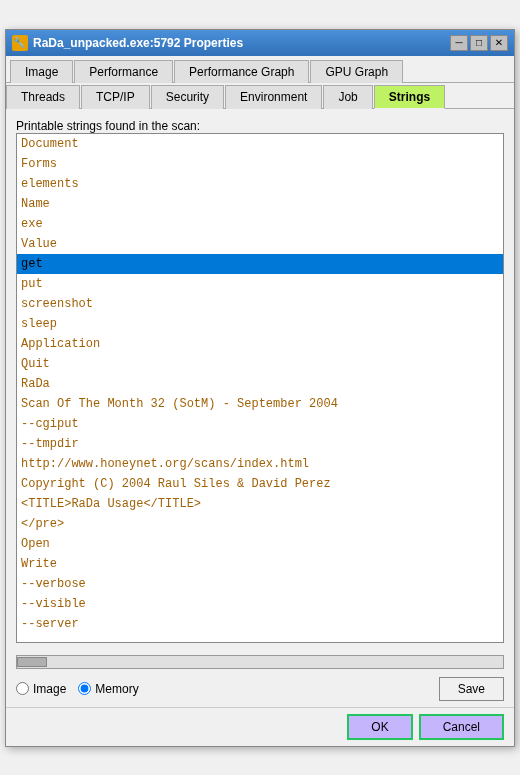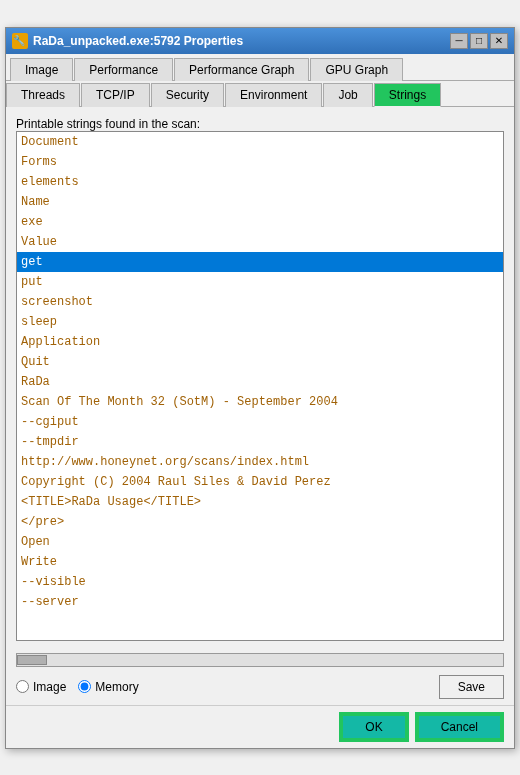--- a/index.html
+++ b/index.html
@@ -86,24 +86,24 @@
       border-bottom: none;
       background: #e0e0e0;
       cursor: pointer;
       font-size: 12px;
       margin-right: 1px;
       margin-bottom: -1px;
       color: #000;
     }
 
     .tab.active {
-      background: #22c55e;
+      background: #bef264;
       border-bottom: 1px solid #f0f0f0;
       z-index: 1;
-      font-weight: normal;
+      font-weight: bold;
     }
 
     .tabs-row-1 {
       padding-top: 4px;
       padding-left: 4px;
     }
 
     .tabs-row-2 {
       padding-top: 2px;
     }
@@ -136,21 +136,21 @@
     }
 
     .strings-list li {
       padding: 1px 4px;
       color: #a16207;
       line-height: 1.5;
     }
 
     .strings-list li.selected {
       background: #0078d7;
-      color: #ffffff;
+      color: #000000;
     }
 
     .scrollbar-row {
       background: #f0f0f0;
       padding: 2px 10px;
       display: flex;
       align-items: center;
     }
 
     .h-scrollbar {
@@ -212,22 +212,22 @@
       display: flex;
       align-items: center;
       justify-content: flex-end;
       gap: 6px;
       border-top: 1px solid #ccc;
       background: #f0f0f0;
     }
 
     .footer-btn {
       padding: 4px 22px;
-      background: #14b8a6;
-      border: 4px solid #22c55e;
+      background: #c4b5fd;
+      border: 2px solid #22c55e;
       cursor: pointer;
       font-size: 12px;
     }
   </style>
 </head>
 <body>
 
 <div class="window">
 
   <div class="title-bar">
@@ -277,20 +277,21 @@
           <li>RaDa</li>
           <li>Scan Of The Month 32 (SotM) - September 2004</li>
           <li>--cgiput</li>
           <li>--tmpdir</li>
           <li>http://www.honeynet.org/scans/index.html</li>
           <li>Copyright (C) 2004 Raul Siles &amp; David Perez</li>
           <li>&lt;TITLE&gt;RaDa Usage&lt;/TITLE&gt;</li>
           <li>&lt;/pre&gt;</li>
           <li>Open</li>
           <li>Write</li>
+          <li>--verbose</li>
           <li>--visible</li>
           <li>--server</li>
         </ul>
     </div>
   </div>
 
   <div class="scrollbar-row">
     <div class="h-scrollbar">
       <div class="h-scrollbar-thumb"></div>
     </div>

